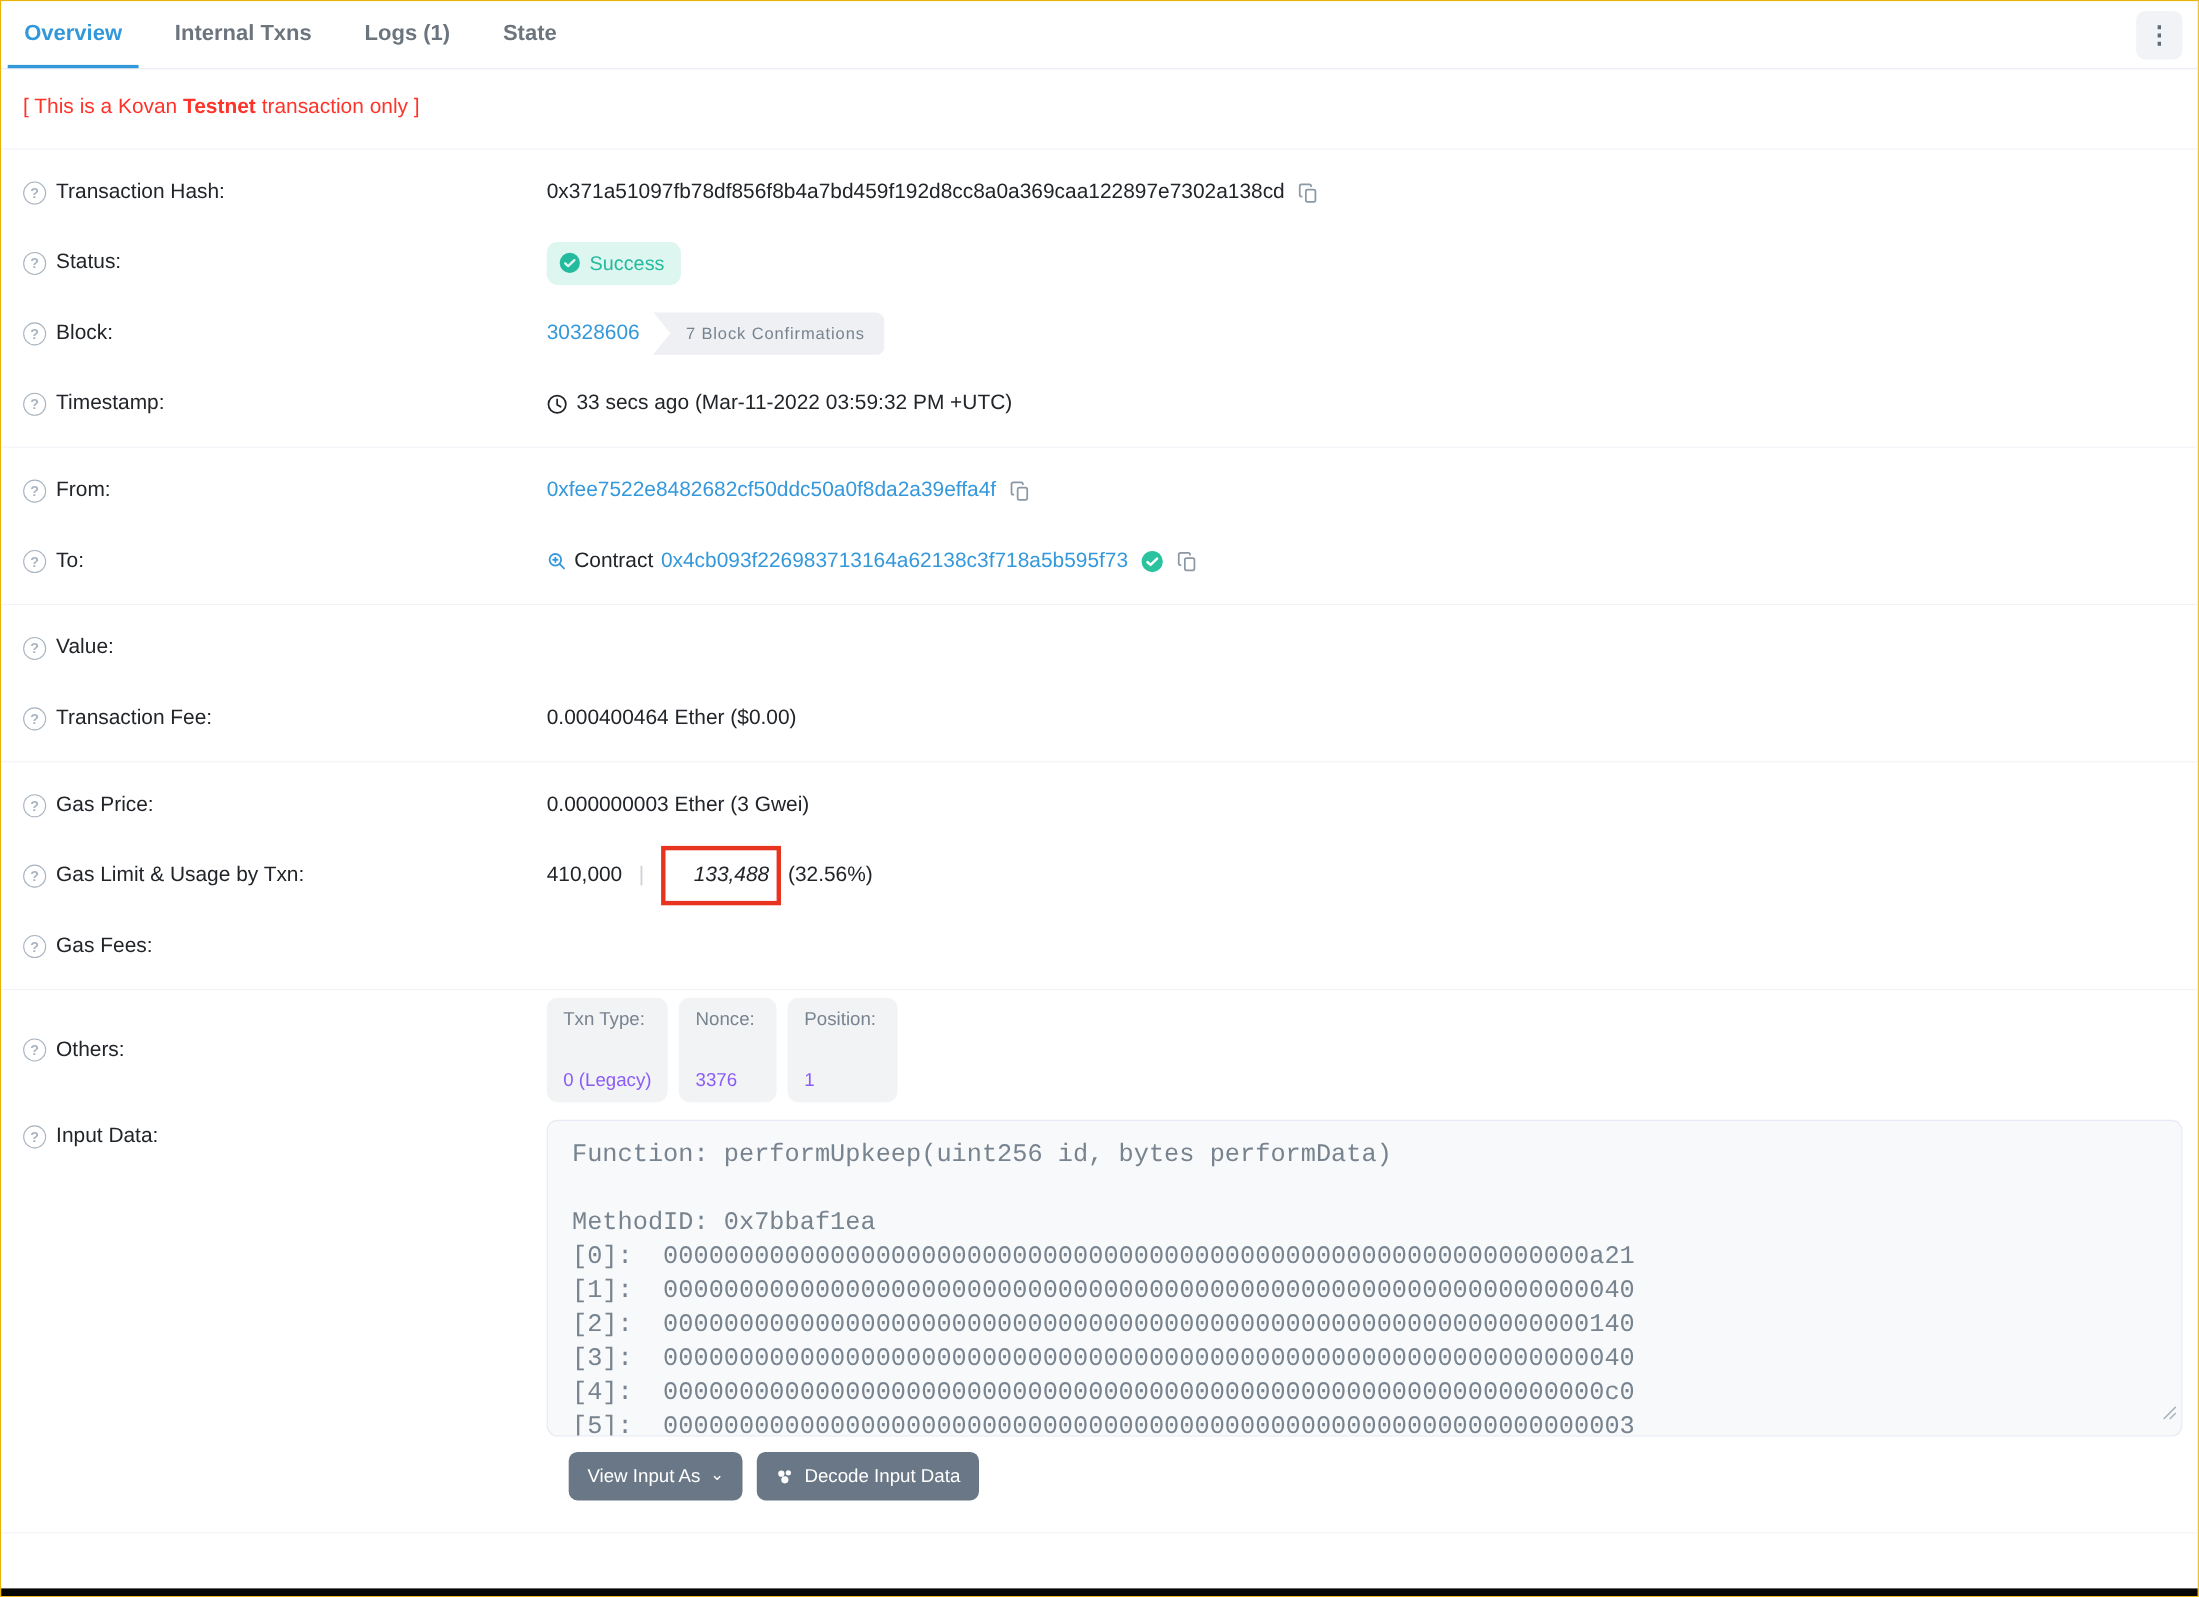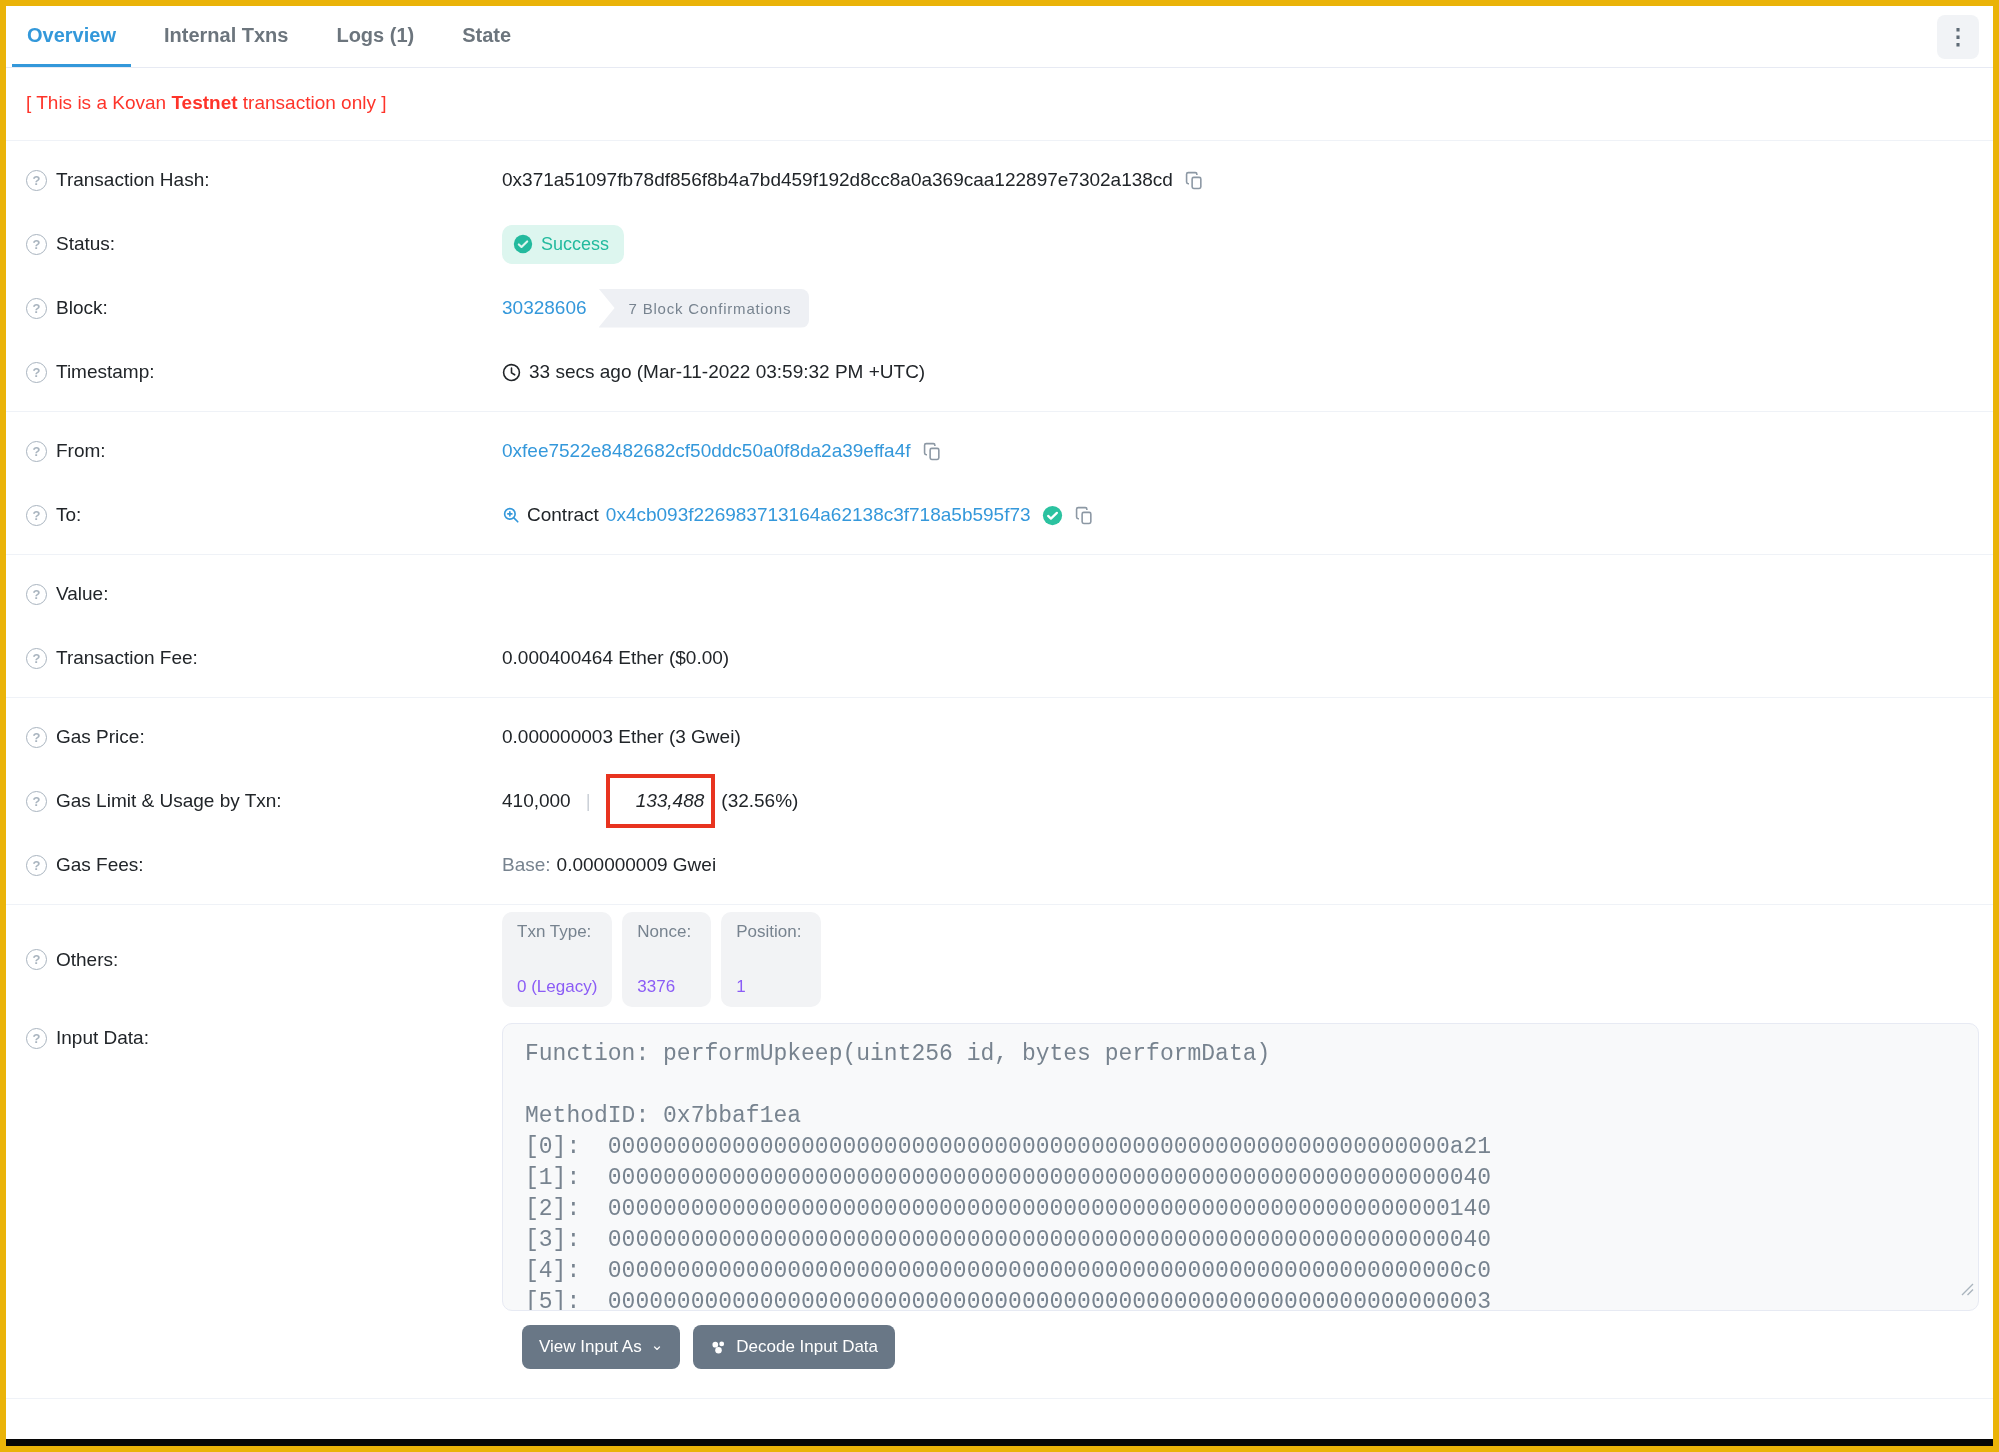--- a/index.html
+++ b/index.html
@@ -1,20 +1,20 @@
 <!DOCTYPE html>
 <html><head>
 <meta charset="utf-8">
 <style>
   * { margin:0; padding:0; box-sizing:border-box; }
   html,body { background:#fff; }
   body { font-family:"Liberation Sans","DejaVu Sans",sans-serif; color:#212529; }
   .page {
     position:relative; width:1999px; height:1452px; background:#fff;
-    border:6px solid #eab308; overflow:hidden; font-size:19px;
+    border:1px solid #eab308; overflow:hidden; font-size:19px;
   }
 
   
   .tabbar { display:flex; align-items:center; justify-content:space-between;
             border-bottom:1px solid #e7eaf3; padding:0 14px 0 6px; height:62px; }
   .tabs { display:flex; align-items:stretch; height:100%; }
   .tab { display:flex; align-items:center; padding:0 15px; margin-right:18px;
          font-size:20px; font-weight:700; color:#6c757d; cursor:pointer;
          border-bottom:3px solid transparent; }
   .tab.active { color:#3398da; border-bottom-color:#3398da; }
@@ -273,24 +273,20 @@
       </div>
     </div>
 
     <div class="row">
       <div class="row-label">
         <span class="qicon">
             <span>?</span>
           </span>
         <span class="label-text">Gas Fees:</span>
       </div>
-      <div class="row-value">
-        <span class="muted" style="margin-right:6px;">Base:</span>
-        <span>0.000000009 Gwei</span>
-      </div>
     </div>
   </div>
 
   <div class="section last">
 
     <div class="row">
       <div class="row-label">
         <span class="qicon">
             <span>?</span>
           </span>

